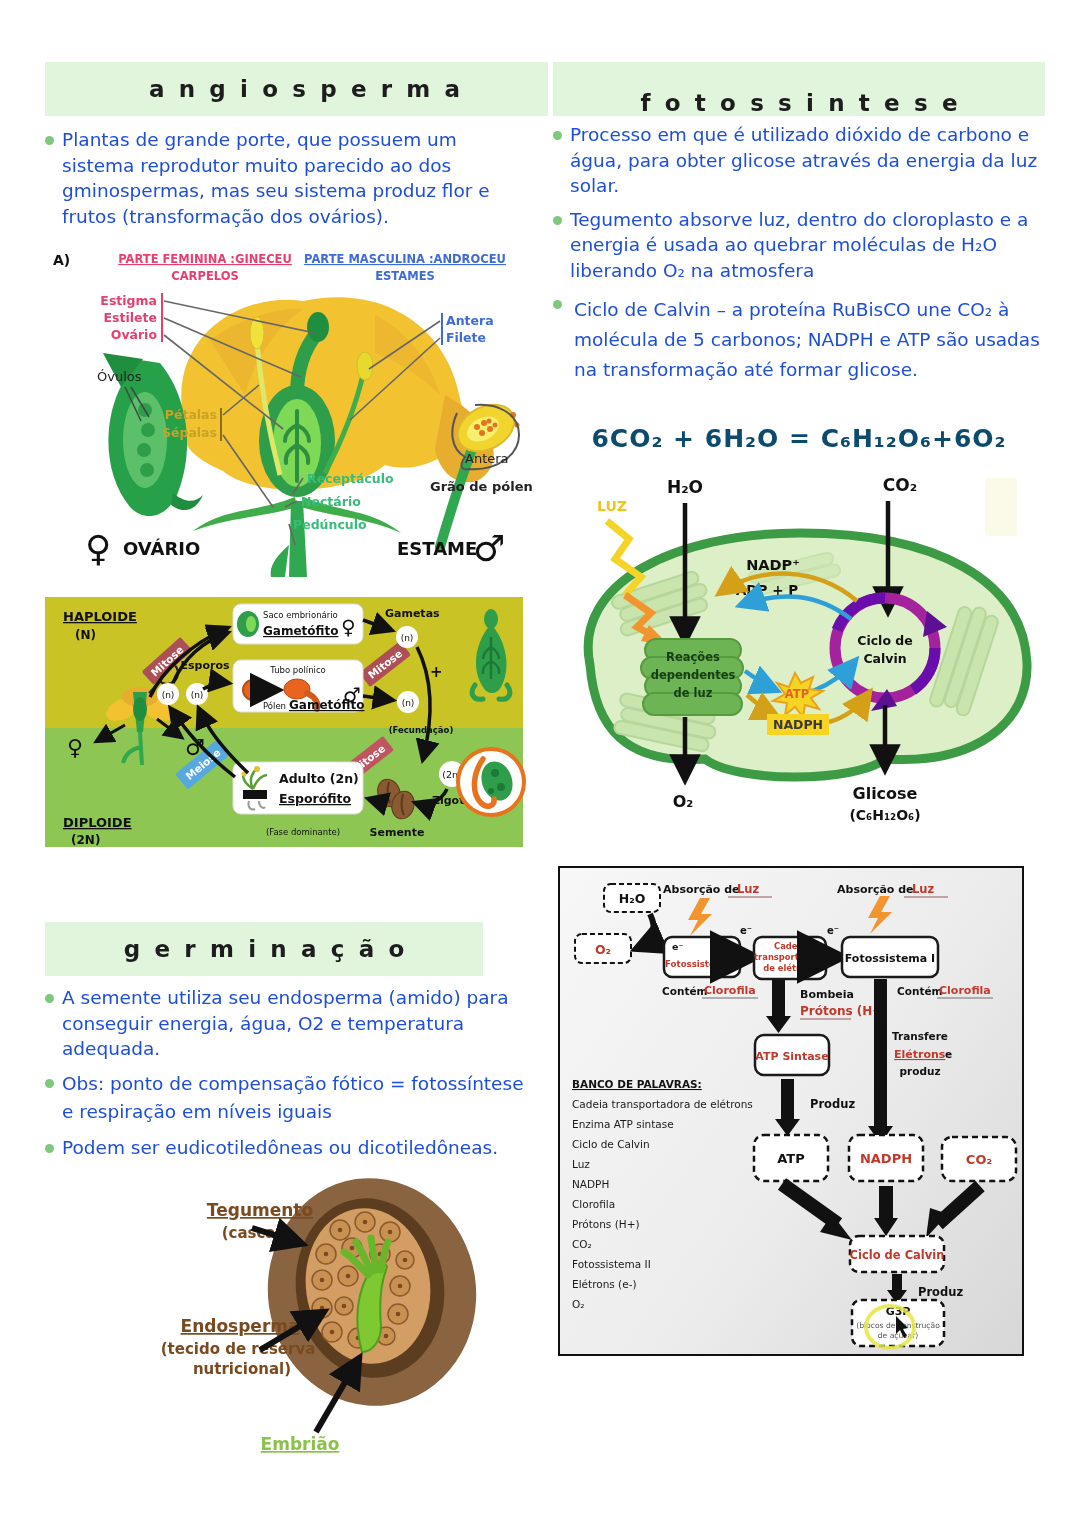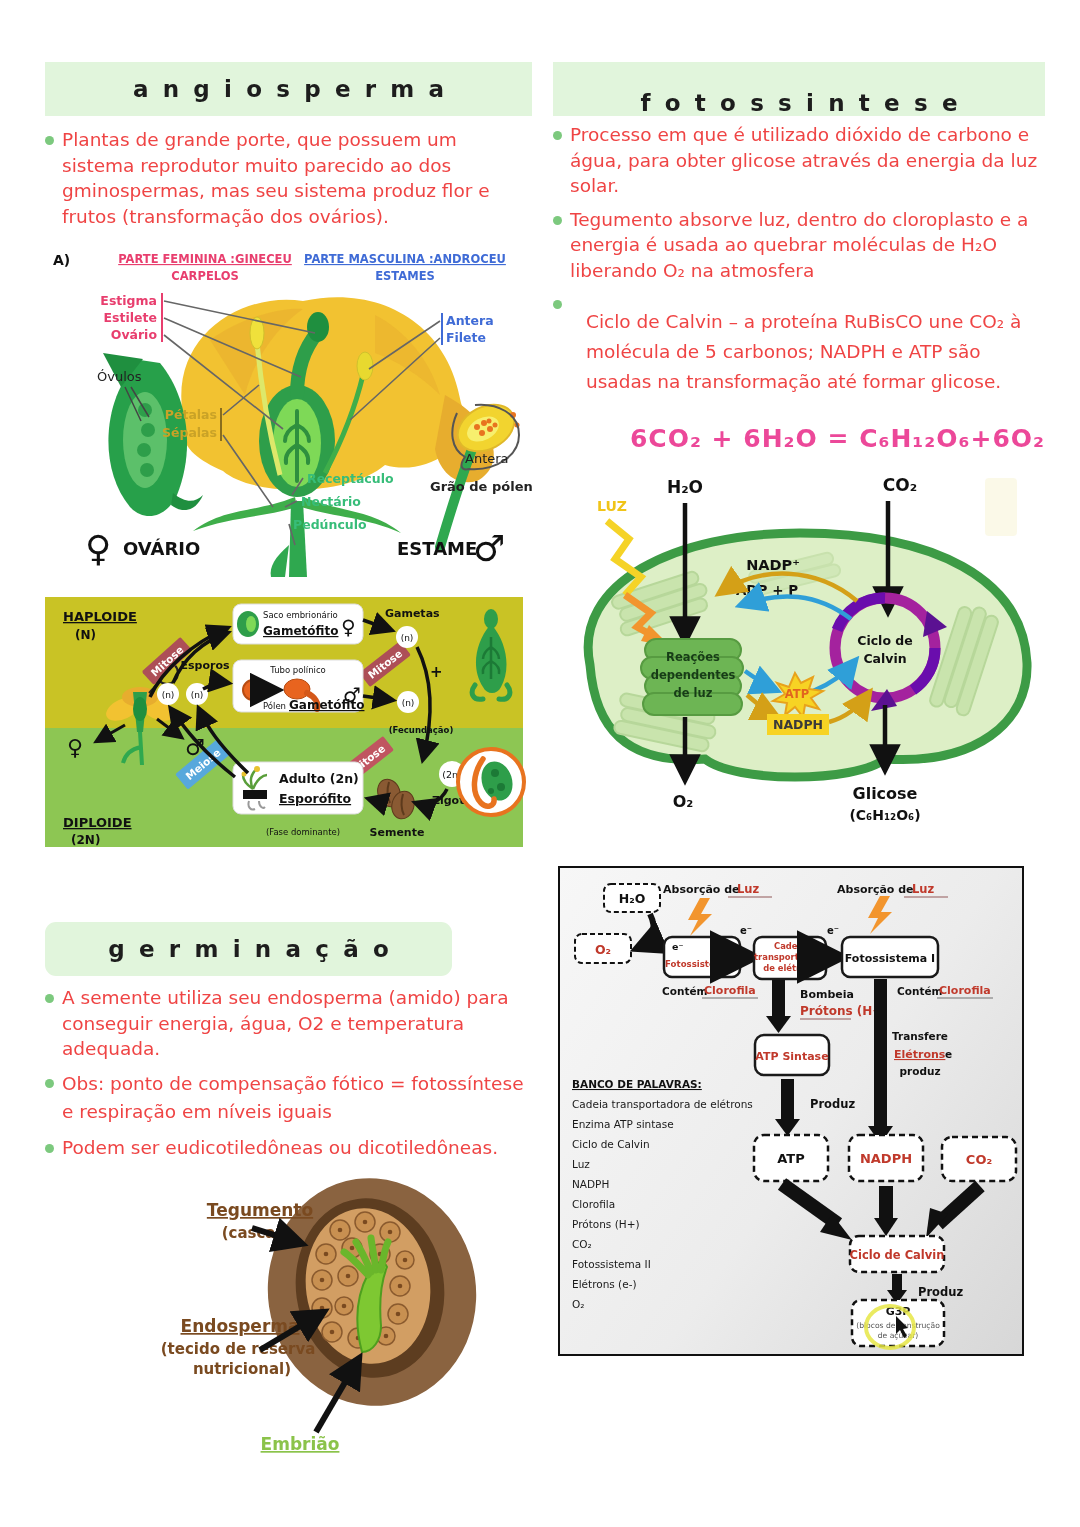--- a/index.html
+++ b/index.html
@@ -3,33 +3,33 @@
 <meta charset="utf-8">
 <style>
   html,body{margin:0;padding:0;background:#fff;}
   .page{position:relative;width:1080px;height:1527px;background:#ffffff;overflow:hidden;
         font-family:"DejaVu Sans",sans-serif;color:#2d2d2d;}
   .bar{position:absolute;height:54px;background:#e1f5dc;display:flex;align-items:center;justify-content:center;}
   .bar span{font-size:23px;font-weight:bold;letter-spacing:0.62em;padding-left:0.62em;color:#1d1d1d;}
   .blist{position:absolute;}
   .bullet{display:flex;margin-bottom:8px;}
   .dot{flex:0 0 9px;width:9px;height:9px;border-radius:50%;background:#7cc97e;margin:9px 8px 0 0;}
-  .btext{font-size:18.5px;line-height:1.38;color:#ef4444;}
-  .equation{position:absolute;text-align:right;font-size:25px;font-weight:bold;color:#ec4899;letter-spacing:1px;}
+  .btext{font-size:18.5px;line-height:1.38;color:#1d4ed8;}
+  .equation{position:absolute;text-align:center;font-size:25px;font-weight:bold;color:#0c4a6e;letter-spacing:1px;}
   .flowbox{position:absolute;border:2px solid #101010;background:linear-gradient(125deg,#f7f7f7 0%,#ececec 55%,#d7d7d7 100%);}
   svg{position:absolute;overflow:visible;}
   svg text{font-family:"DejaVu Sans",sans-serif;}
   .smudge{position:absolute;background:#f7f4d6;opacity:.55;border-radius:4px;}
 </style>
 </head>
 <body>
 
 <div class="page">
 
-  <div class="bar" style="left:45px;top:62px;width:487px;">
+  <div class="bar" style="left:45px;top:62px;width:487px;padding-left:16px;">
     <span>angiosperma</span>
   </div>
 
   <div class="blist" style="left:45px;top:127px;width:487px;">
     <div class="bullet">
       <span class="dot"></span>
       <p class="btext" style="margin:0">Plantas de grande porte, que possuem um sistema reprodutor muito parecido ao dos gminospermas, mas seu sistema produz flor e frutos (transformação dos ovários).</p>
     </div>
   </div>
 
@@ -261,21 +261,21 @@
     <g>
       <circle cx="446" cy="185" r="33" fill="#fff" stroke="#e8731f" stroke-width="4"></circle>
       <ellipse cx="452" cy="184" rx="15" ry="20" fill="#2e9e4a" transform="rotate(-18 452 184)"></ellipse>
       <circle cx="450" cy="176" r="4" fill="#1c7a36"></circle>
         <circle cx="456" cy="190" r="4" fill="#1c7a36"></circle>
         <circle cx="446" cy="194" r="3" fill="#1c7a36"></circle>
       <path d="M438,162 C428,176 426,196 436,206 C442,212 450,209 449,202" stroke="#e8731f" stroke-width="5.5" fill="none" stroke-linecap="round"></path>
     </g>
   </svg>
 
-  <div class="bar" style="left:45px;top:922px;width:407px;border-radius:11px;">
+  <div class="bar" style="left:45px;top:922px;width:438px;">
     <span>germinação</span>
   </div>
   <div class="blist" style="left:45px;top:985px;width:487px;">
     <div class="bullet">
       <span class="dot"></span>
       <p class="btext" style="margin:0">A semente utiliza seu endosperma (amido) para conseguir energia, água, O2 e temperatura adequada.</p>
     </div>
     <div class="bullet">
       <span class="dot"></span>
       <p class="btext" style="margin:0;line-height:1.55">Obs: ponto de compensação fótico = fotossíntese e respiração em níveis iguais</p>
@@ -363,21 +363,21 @@
     <div class="bullet">
       <span class="dot"></span>
       <p class="btext" style="margin:0">Processo em que é utilizado dióxido de carbono e água, para obter glicose através da energia da luz solar.</p>
     </div>
     <div class="bullet">
       <span class="dot"></span>
       <p class="btext" style="margin:0">Tegumento absorve luz, dentro do cloroplasto e a energia é usada ao quebrar moléculas de H₂O liberando O₂ na atmosfera</p>
     </div>
     <div class="bullet">
       <span class="dot"></span>
-      <p class="btext" style="margin:16px;line-height:1.62">Ciclo de Calvin – a proteína RuBisCO une CO₂ à molécula de 5 carbonos; NADPH e ATP são usadas na transformação até formar glicose.</p>
+      <p class="btext" style="margin:4px;line-height:1.62">Ciclo de Calvin – a proteína RuBisCO une CO₂ à molécula de 5 carbonos; NADPH e ATP são usadas na transformação até formar glicose.</p>
     </div>
   </div>
 
   <div class="equation" style="left:553px;top:424px;width:492px;">6CO₂  + 6H₂O  =  C₆H₁₂O₆+6O₂</div>
 
   <div class="smudge" style="left:985px;top:478px;width:32px;height:58px;"></div>
 
   <svg style="left:555px;top:465px;" width="490" height="380" viewBox="0 0 490 380">
     <defs>
       <marker id="pa" markerWidth="7" markerHeight="7" refX="5.5" refY="3.5" orient="auto">

